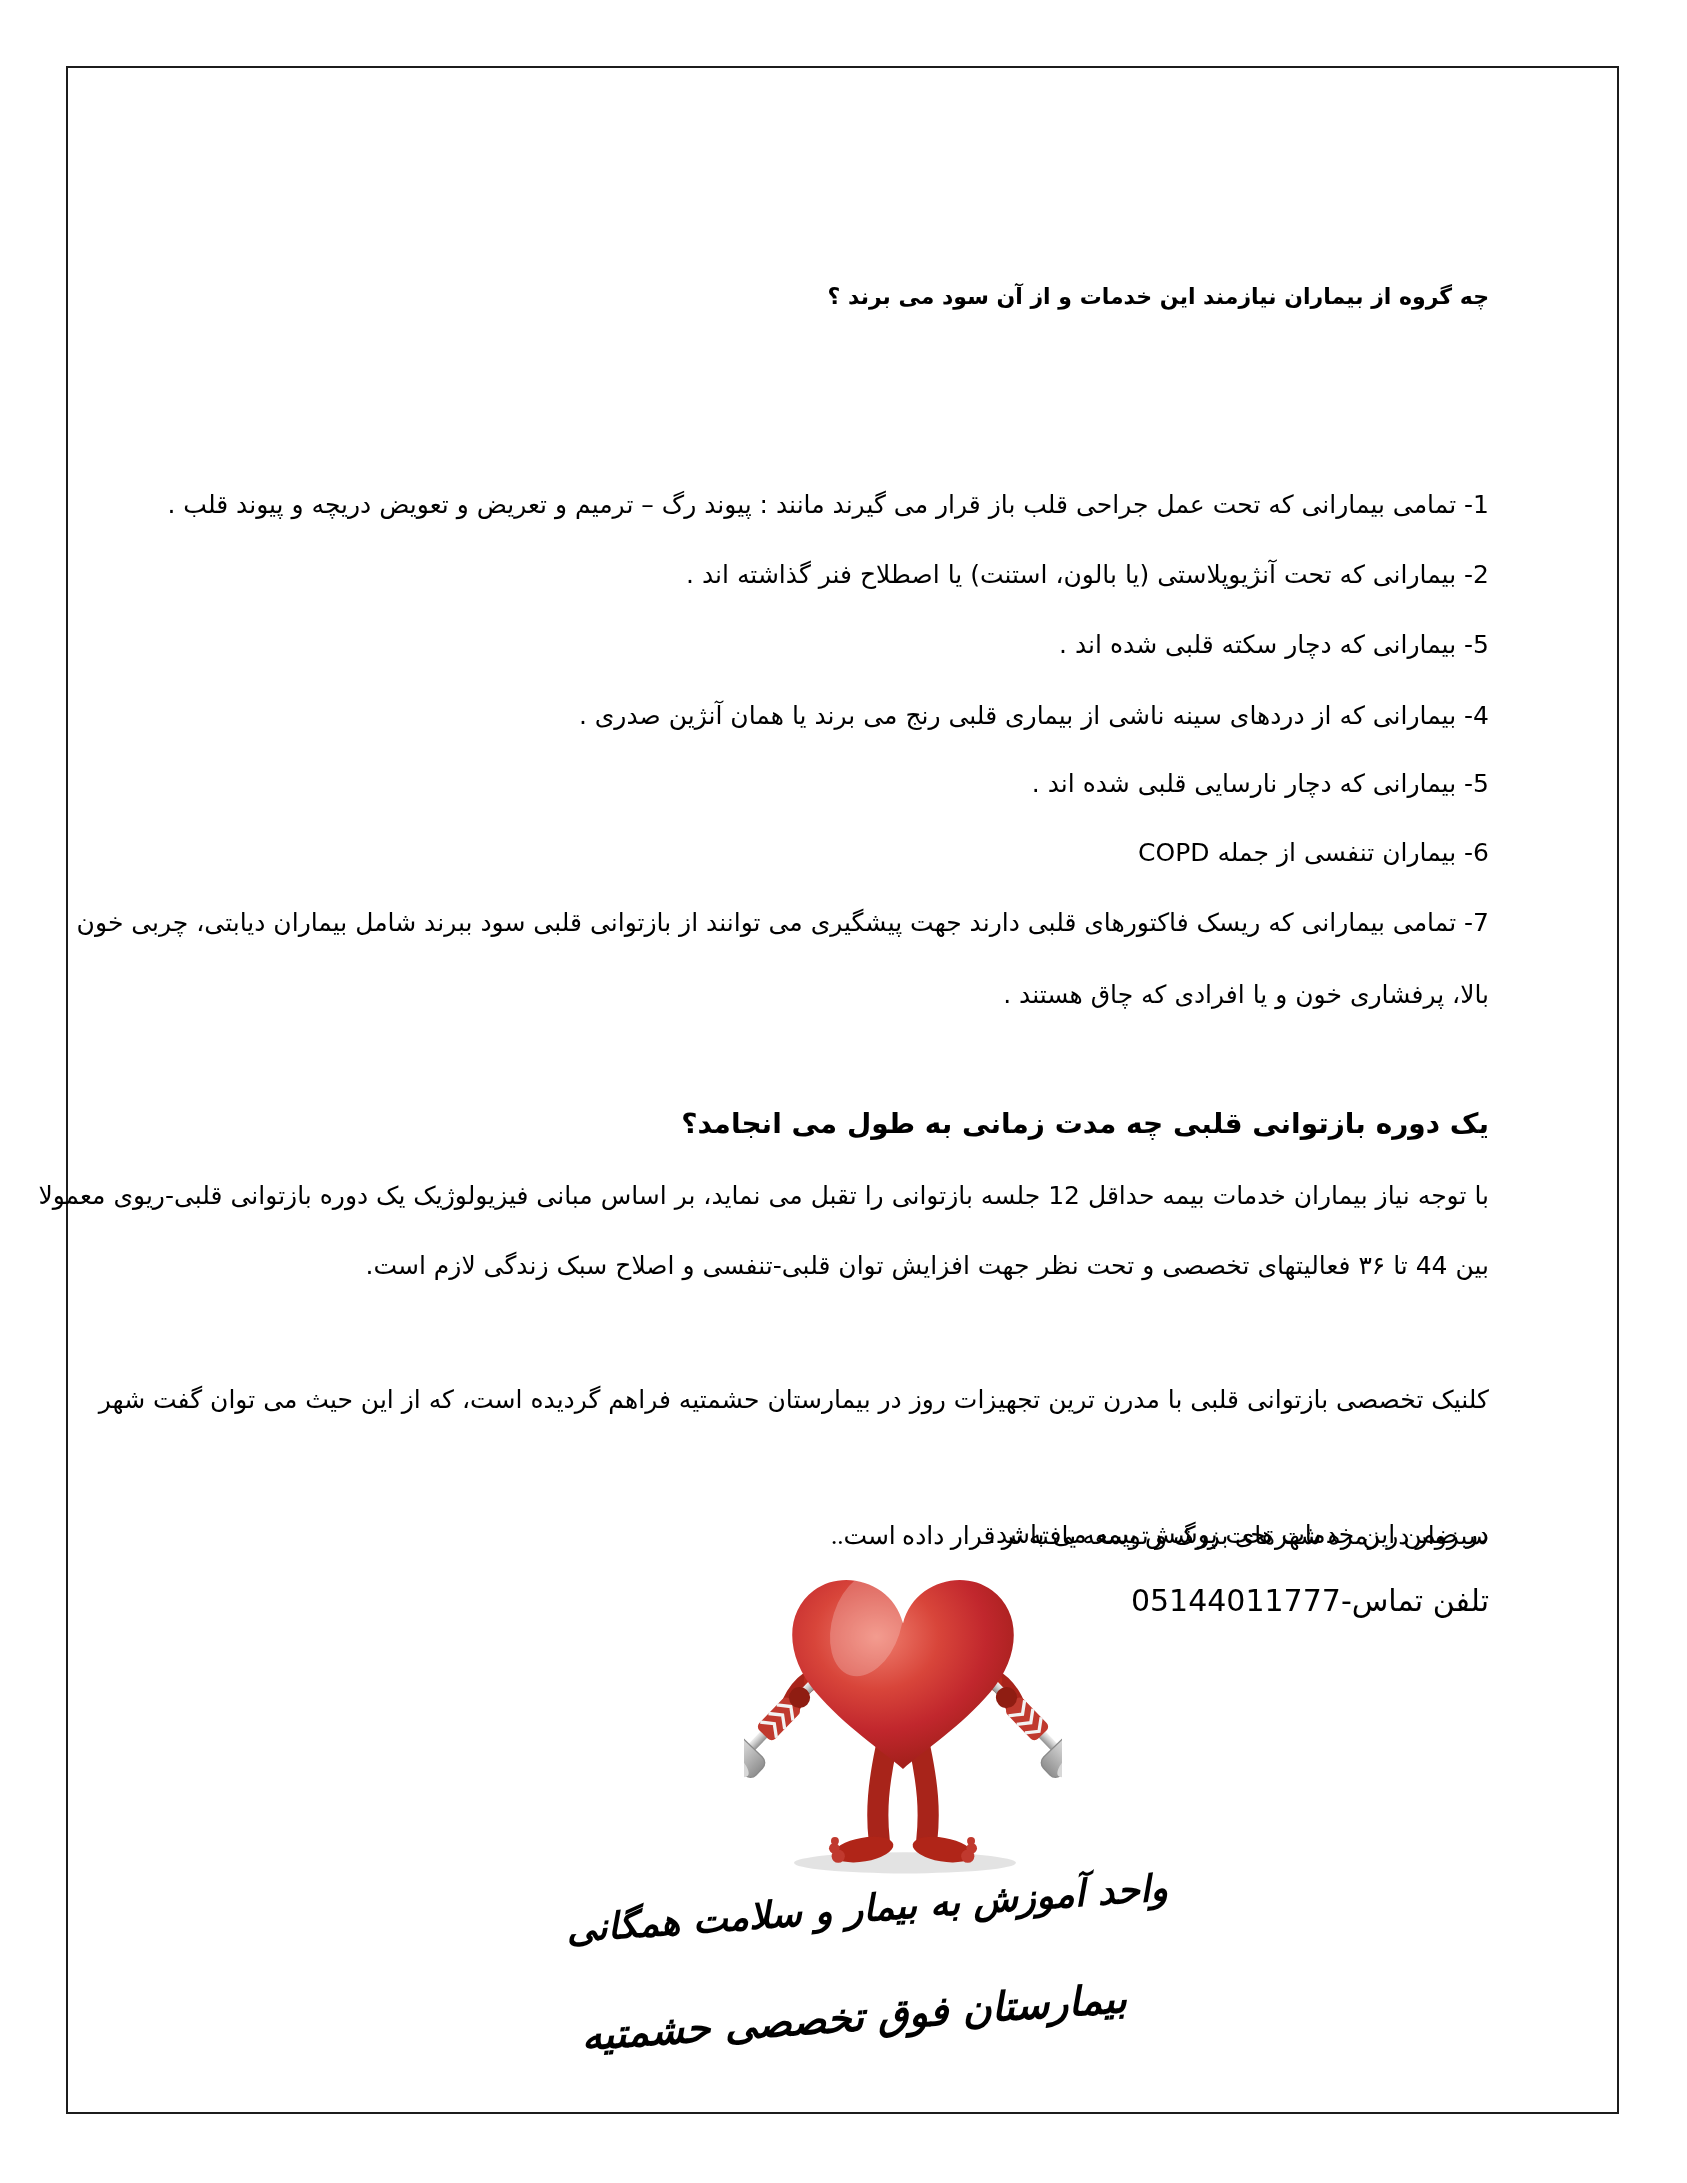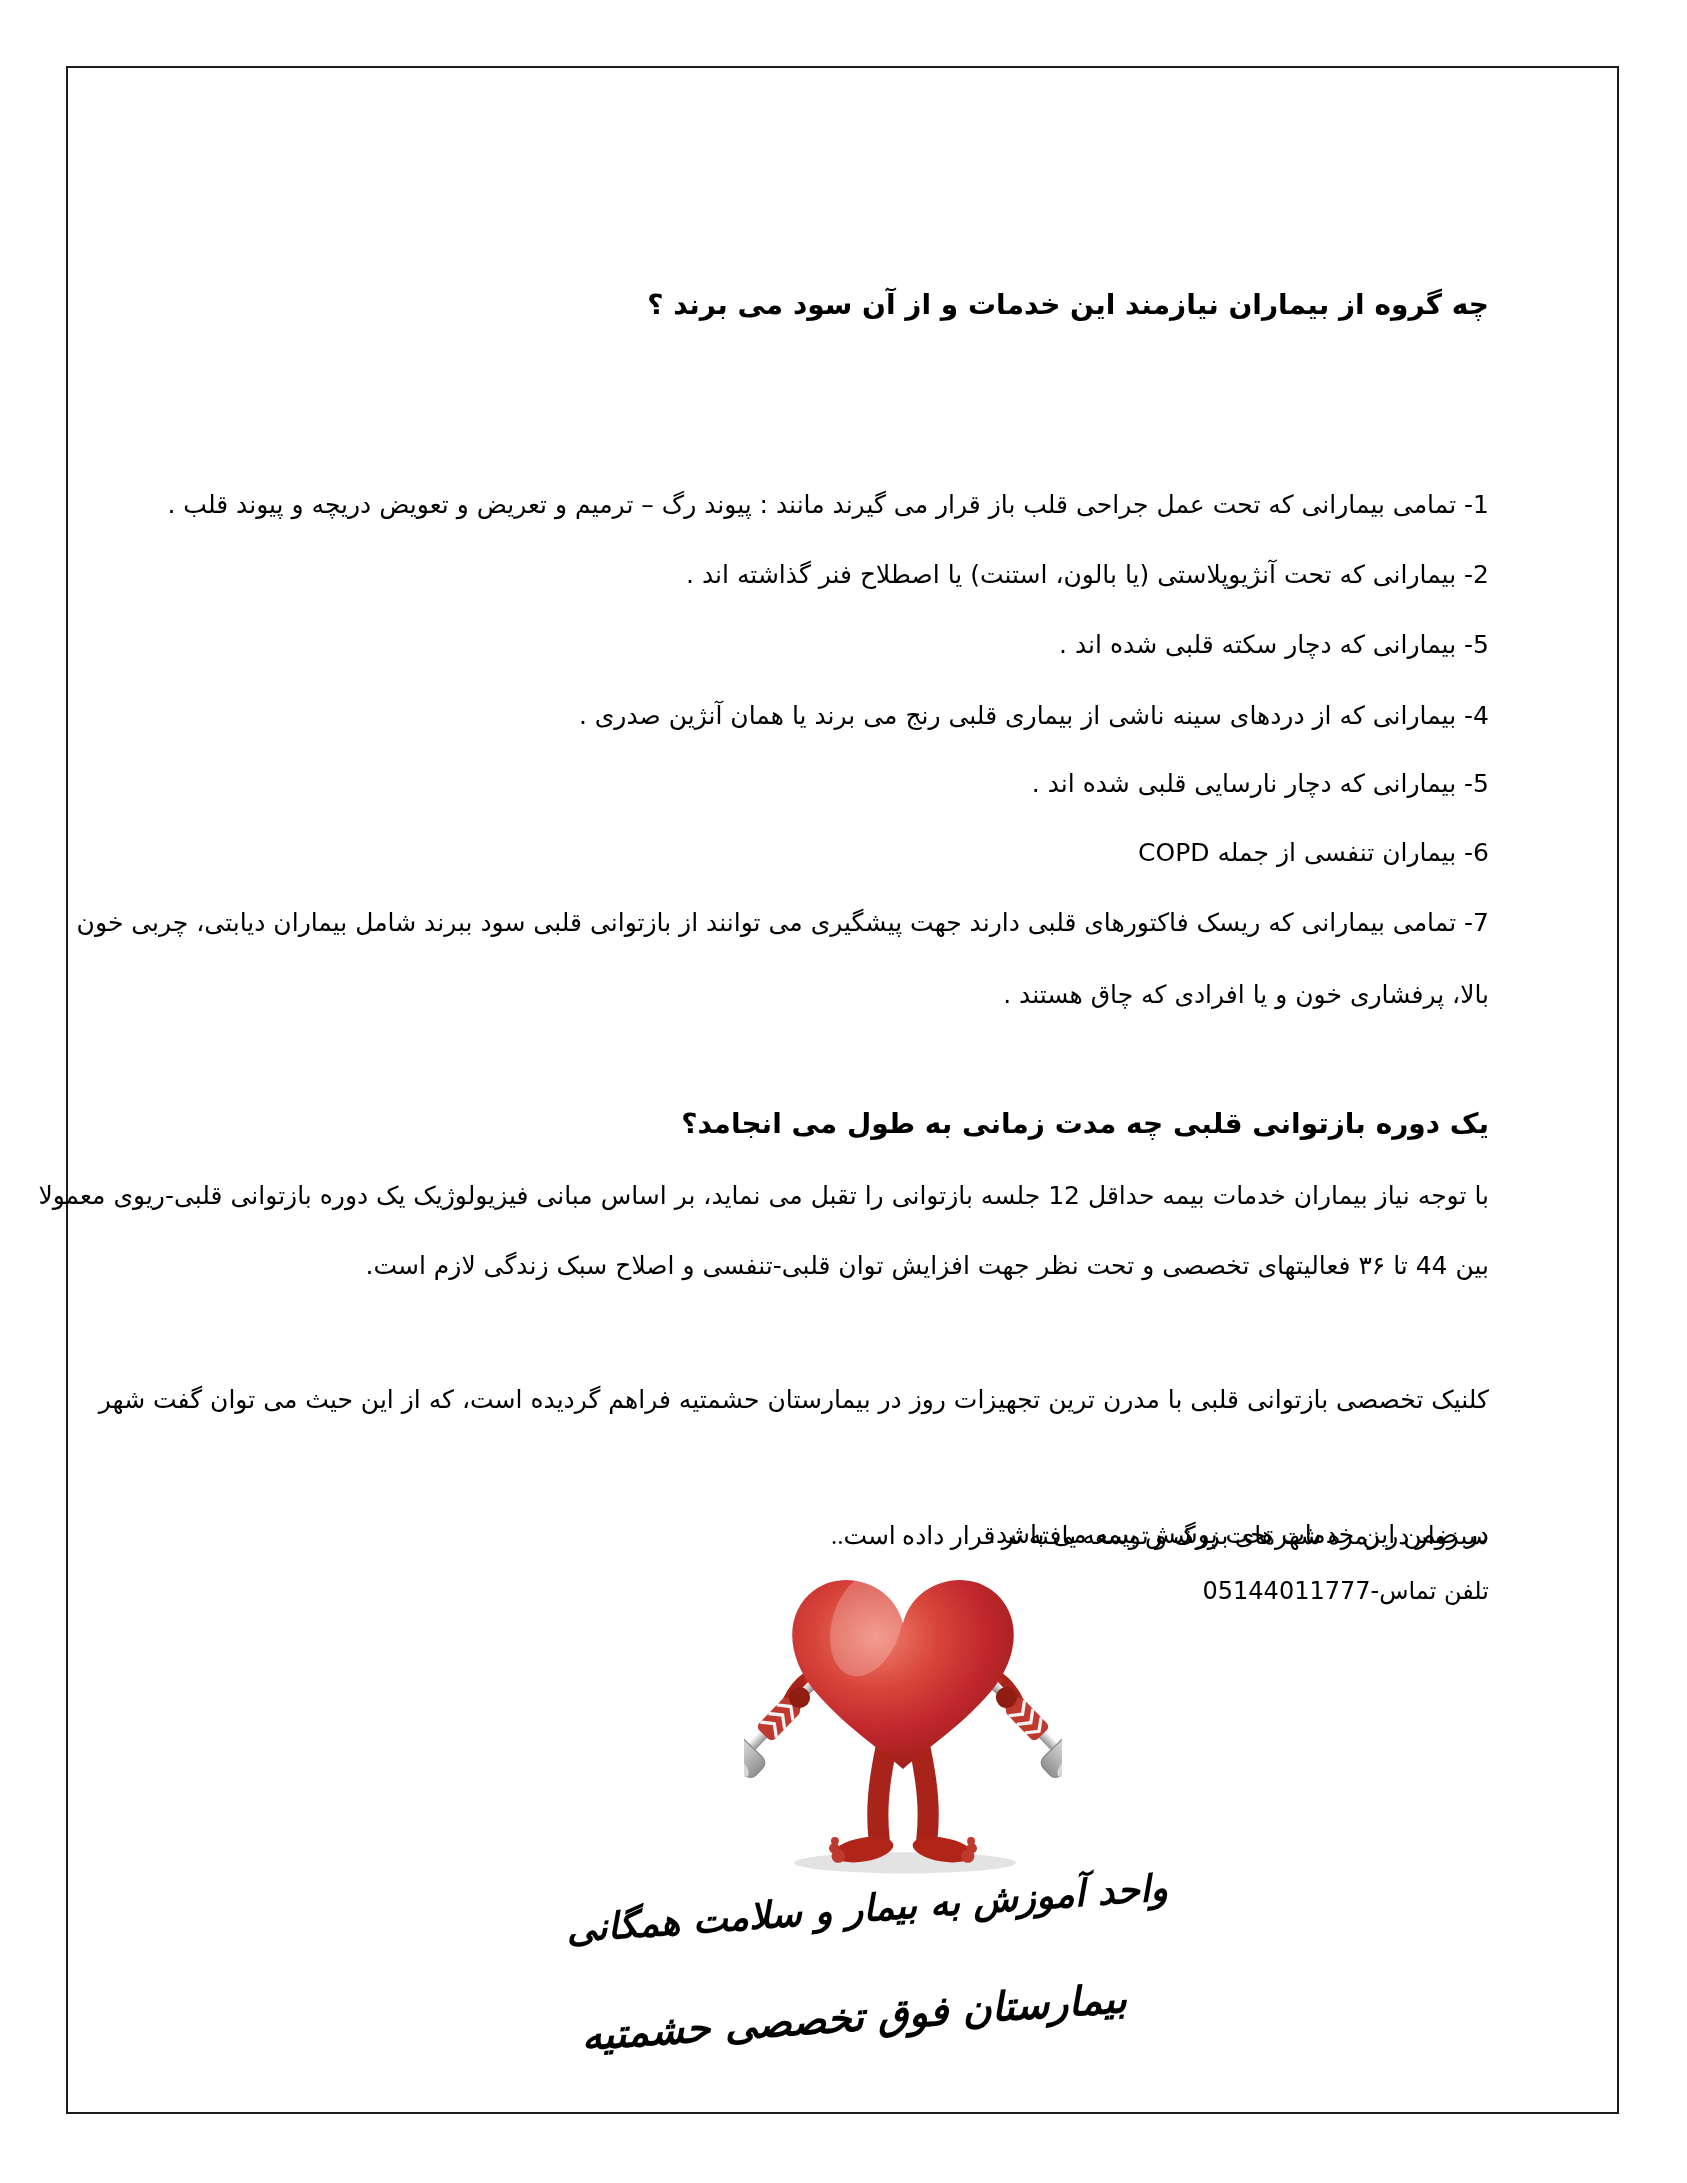--- a/index.html
+++ b/index.html
@@ -20,22 +20,22 @@
   }
   .t {
     position:absolute;
     right:198px;
     direction:rtl;
     text-align:right;
     white-space:nowrap;
     font-size:25px;
     line-height:1.35;
   }
-  .head { font-weight:bold; font-size:28px; }
-  .phone { font-size:24px;text-align:right; }
+  .head { font-weight:bold; font-size:22px; }
+  .phone { font-size:30px;text-align:right; }
   .cal {
     position:absolute;
     direction:rtl;
     white-space:nowrap;
     font-weight:bold;
     font-style:italic;
     transform:translateX(-50%) rotate(-4deg);
     letter-spacing:0.7px;
   }
   .cal1 { font-size:37px; }

